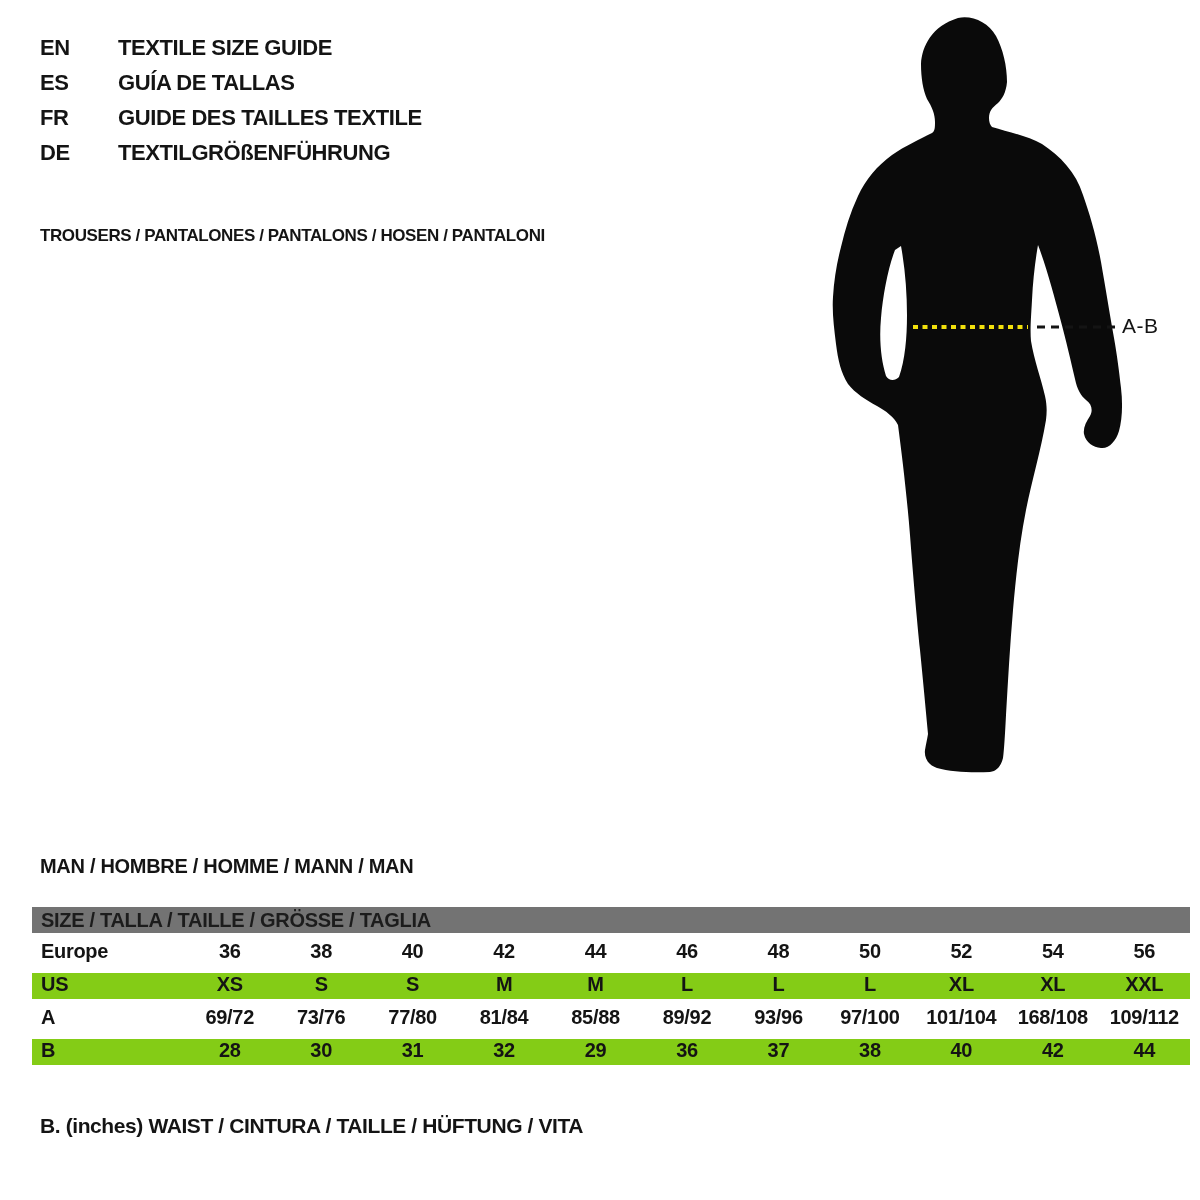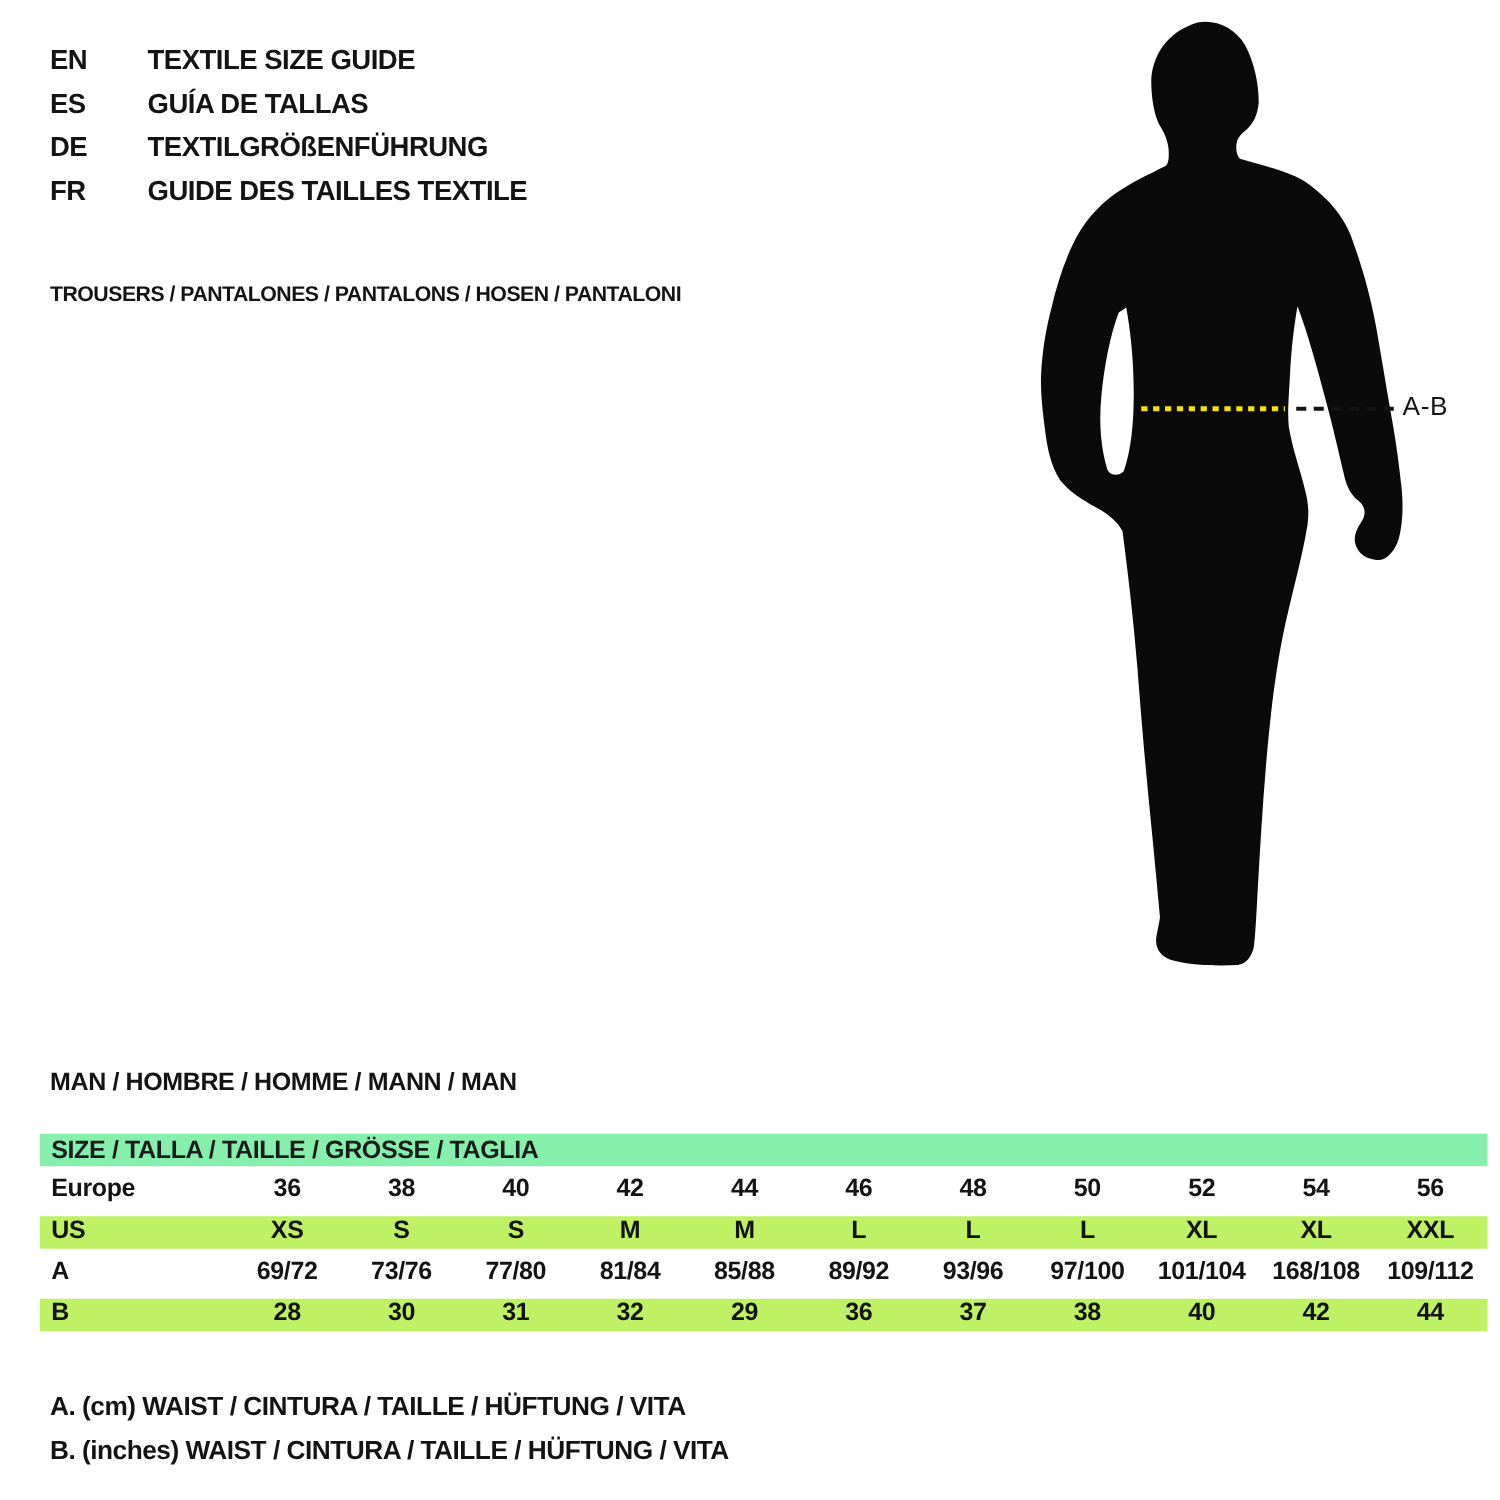--- a/index.html
+++ b/index.html
@@ -25,25 +25,25 @@
   .figure svg{display:block;width:380px;height:790px;}
   .ab-label{position:absolute;left:1122px;top:314px;
     font-size:21px;font-weight:400;letter-spacing:0.5px;}
 
   
   .gender{position:absolute;left:40px;top:855px;
     font-size:20px;font-weight:700;letter-spacing:-0.3px;white-space:nowrap;}
 
   
   .size-table{position:absolute;left:32px;top:907px;width:1158px;}
-  .thead{height:26px;line-height:26px;background:#86efac;
+  .thead{height:26px;line-height:26px;background:#737373;
     padding-left:9px;font-size:20px;font-weight:700;letter-spacing:-0.3px;color:#1c1c1c;}
   .trow{display:flex;height:26px;margin-top:7px;align-items:flex-start;
     font-size:20px;font-weight:600;letter-spacing:-0.3px;}
-  .trow.alt{background:#bef264;}
+  .trow.alt{background:#84cc16;}
   .tl{width:152px;flex:0 0 152px;padding-left:9px;box-sizing:border-box;font-weight:700;}
   .tc{flex:1;text-align:center;}
 
   
   .notes{position:absolute;left:40px;top:1108px;}
   .note{height:35px;display:flex;align-items:center;
     font-size:21px;font-weight:700;letter-spacing:-0.4px;white-space:nowrap;}
 </style>
 </head>
 <body>
@@ -53,26 +53,26 @@
   <div class="lang-list">
     <div class="lang-row">
       <span class="lang-code">EN</span>
       <span class="lang-title">TEXTILE SIZE GUIDE</span>
     </div>
     <div class="lang-row">
       <span class="lang-code">ES</span>
       <span class="lang-title">GUÍA DE TALLAS</span>
     </div>
     <div class="lang-row">
+      <span class="lang-code">FR</span>
+      <span class="lang-title">GUIDE DES TAILLES TEXTILE</span>
+    </div>
+    <div class="lang-row">
       <span class="lang-code">DE</span>
       <span class="lang-title">TEXTILGRÖßENFÜHRUNG</span>
-    </div>
-    <div class="lang-row">
-      <span class="lang-code">FR</span>
-      <span class="lang-title">GUIDE DES TAILLES TEXTILE</span>
     </div>
   </div>
 
   <div class="category">TROUSERS / PANTALONES / PANTALONS / HOSEN / PANTALONI</div>
 
   <div class="figure">
     <svg viewBox="0 0 380 790">
       <path fill="#0a0a0a" d="
         M138 18
         C152 15 168 22 176 36
@@ -193,17 +193,16 @@
       <div class="tc">36</div>
       <div class="tc">37</div>
       <div class="tc">38</div>
       <div class="tc">40</div>
       <div class="tc">42</div>
       <div class="tc">44</div>
     </div>
   </div>
 
   <div class="notes">
-    <div class="note">A. (cm) WAIST / CINTURA / TAILLE / HÜFTUNG / VITA</div>
     <div class="note">B. (inches) WAIST / CINTURA / TAILLE / HÜFTUNG / VITA</div>
   </div>
 
 </div>
 
 </body></html>

